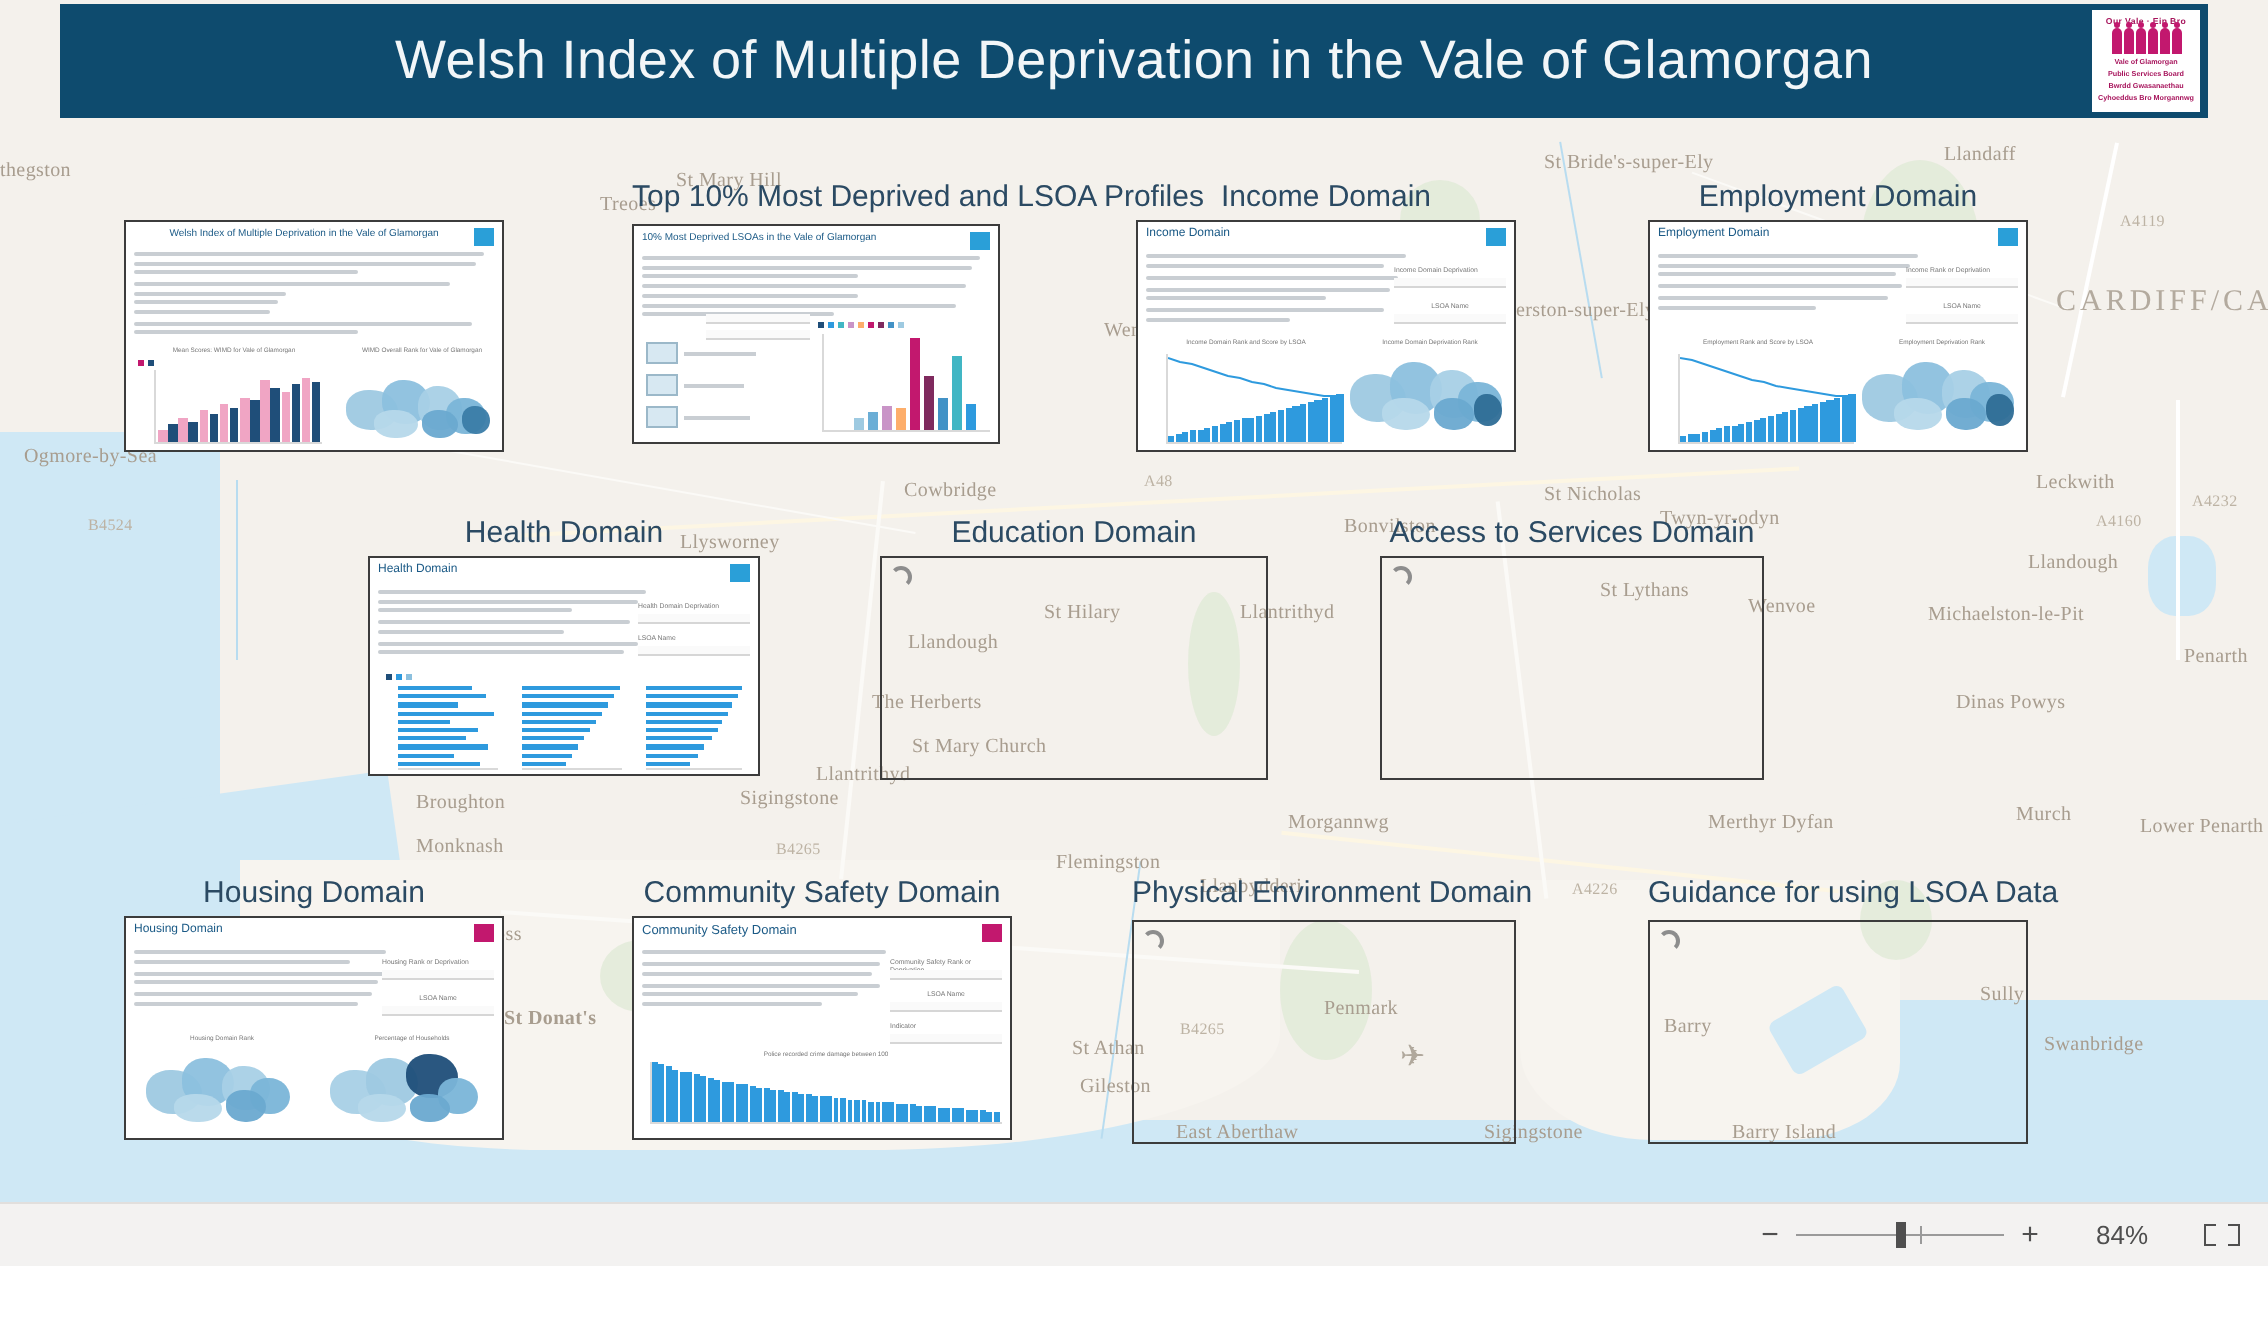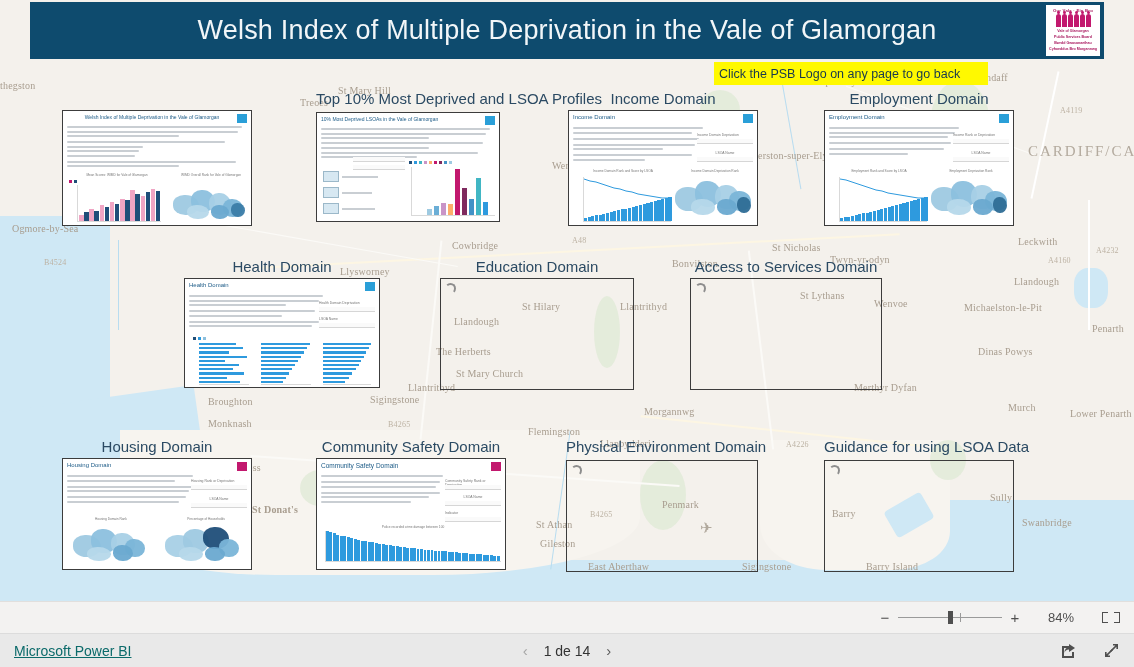--- a/index.html
+++ b/index.html
@@ -211,21 +211,21 @@
         <div class="maplabel" style="left: 874px; top: 298px;">Wenvoe</div>
         <div class="maplabel" style="left: 522px; top: 301px;">St Hilary</div>
         <div class="maplabel" style="left: 620px; top: 301px;">Llantrithyd</div>
         <div class="maplabel" style="left: 454px; top: 316px;">Llandough</div>
         <div class="maplabel" style="left: 1092px; top: 323px;">Penarth</div>
         <div class="maplabel" style="left: 436px; top: 346px;">The Herberts</div>
         <div class="maplabel" style="left: 408px; top: 382px;">Llantrithyd</div>
         <div class="maplabel" style="left: 370px; top: 394px;">Sigingstone</div>
         <div class="maplabel" style="left: 456px; top: 368px;">St Mary Church</div>
         <div class="maplabel" style="left: 978px; top: 346px;">Dinas Powys</div>
-        <div class="maplabel" style="left: 854px; top: 382px;">Merthyr Dyfan</div>
+        <div class="maplabel" style="left: 854px; top: 406px;">Merthyr Dyfan</div>
         <div class="maplabel" style="left: 1008px; top: 402px;">Murch</div>
         <div class="maplabel" style="left: 1070px; top: 408px;">Lower Penarth</div>
         <div class="maplabel" style="left: 644px; top: 406px;">Morgannwg</div>
         <div class="maplabel" style="left: 208px; top: 396px;">Broughton</div>
         <div class="maplabel" style="left: 208px; top: 418px;">Monknash</div>
         <div class="maplabel" style="left: 528px; top: 426px;">Flemingston</div>
         <div class="maplabel" style="left: 600px; top: 438px;">Llanbydderi</div>
         <div class="maplabel" style="left: 244px; top: 462px;">ross</div>
         <div class="maplabel" style="left: 252px; top: 504px; font-weight: bold;">St Donat's</div>
         <div class="maplabel" style="left: 662px; top: 499px;">Penmark</div>
@@ -698,23 +698,20 @@
       </div>
     </div>
 
     <div class="tile" style="left:824px;top:438px;width:190px;">
       <div class="tile-title" style="top:0;">Guidance for using LSOA Data</div>
       <div class="tile-frame empty" style="left:0;top:22px;width:190px;height:112px;">
         <div class="spinner"></div>
       </div>
     </div>
 
-    <div class="callout">
-      <span>Click the PSB Logo on any page to go back</span>
-    </div>
 
     <div class="header">
       <div class="header-title">Welsh Index of Multiple Deprivation in the Vale of Glamorgan</div>
       <div class="psb-logo">
         <div class="psb-arc">Our Vale · Ein Bro</div>
         <div class="psb-figs">
           <span class="psb-fig"></span>
           <span class="psb-fig"></span>
           <span class="psb-fig"></span>
           <span class="psb-fig"></span>
@@ -738,35 +735,13 @@
     <div class="zb-plus">+</div>
     <div class="zb-pct">84%</div>
     <div class="zb-fit">
       <span class="c1"></span>
         <span class="c2"></span>
         <span class="c3"></span>
         <span class="c4"></span>
     </div>
   </div>
 
-  <div class="footer">
-    <a class="pbi-link" href="#">Microsoft Power BI</a>
-    <div class="pager">
-      <span class="pager-arrow dim">‹</span>
-      <span class="pager-label">1 de 14</span>
-      <span class="pager-arrow">›</span>
-    </div>
-    <div class="footer-icons">
-      <span class="fi">
-        <svg width="17" height="17" viewBox="0 0 17 17">
-          <path d="M2 4 H9 V6 H4 V14 H12 V10 H14 V16 H2 Z" fill="#4f4f4f"></path>
-          <path d="M9 2 L15 6 L9 10 V7.5 C6.5 7.6 5 9 4.4 11 C4.4 7.5 6.2 5.2 9 4.8 Z" fill="#4f4f4f"></path>
-        </svg>
-      </span>
-      <span class="fi">
-        <svg width="17" height="17" viewBox="0 0 17 17">
-          <path d="M10 2 H15 V7 H13.4 V4.7 L7.8 10.3 L6.7 9.2 L12.3 3.6 H10 Z" fill="#4f4f4f"></path>
-          <path d="M2 10 H3.6 V12.3 L9.2 6.7 L10.3 7.8 L4.7 13.4 H7 V15 H2 Z" fill="#4f4f4f"></path>
-        </svg>
-      </span>
-    </div>
-  </div>
 </div>
 
 </body></html>

